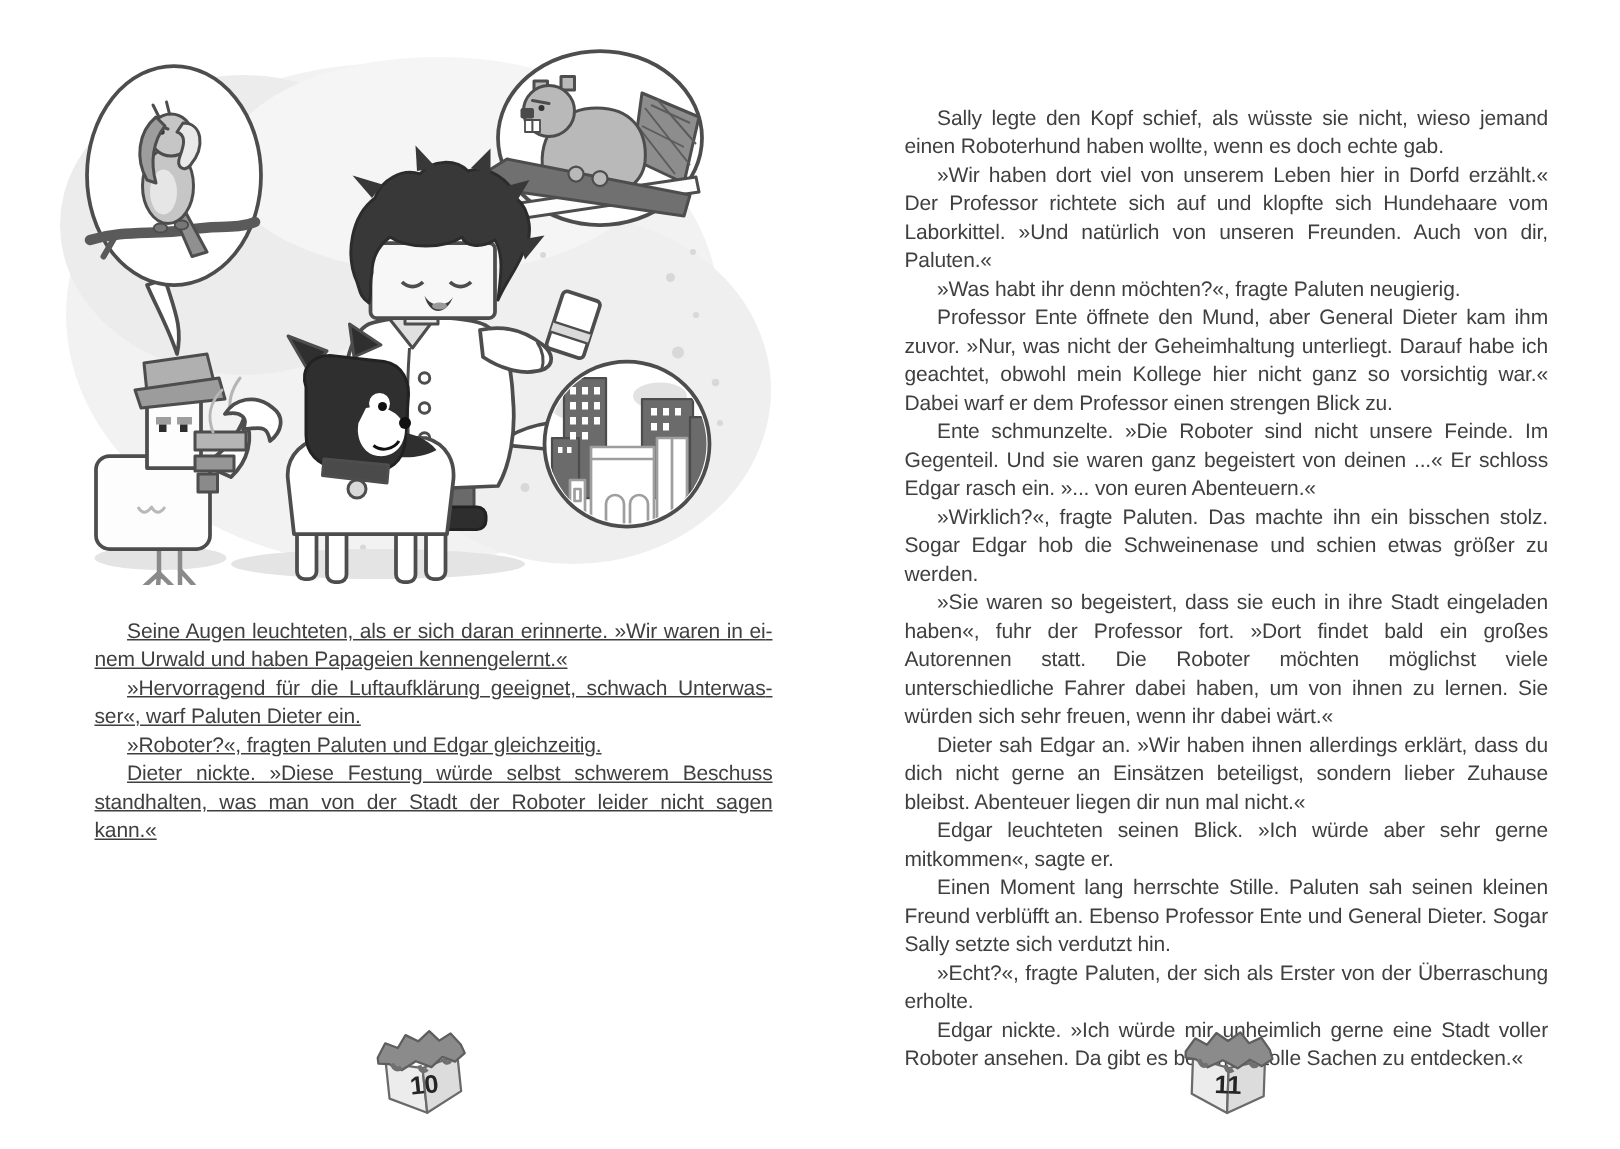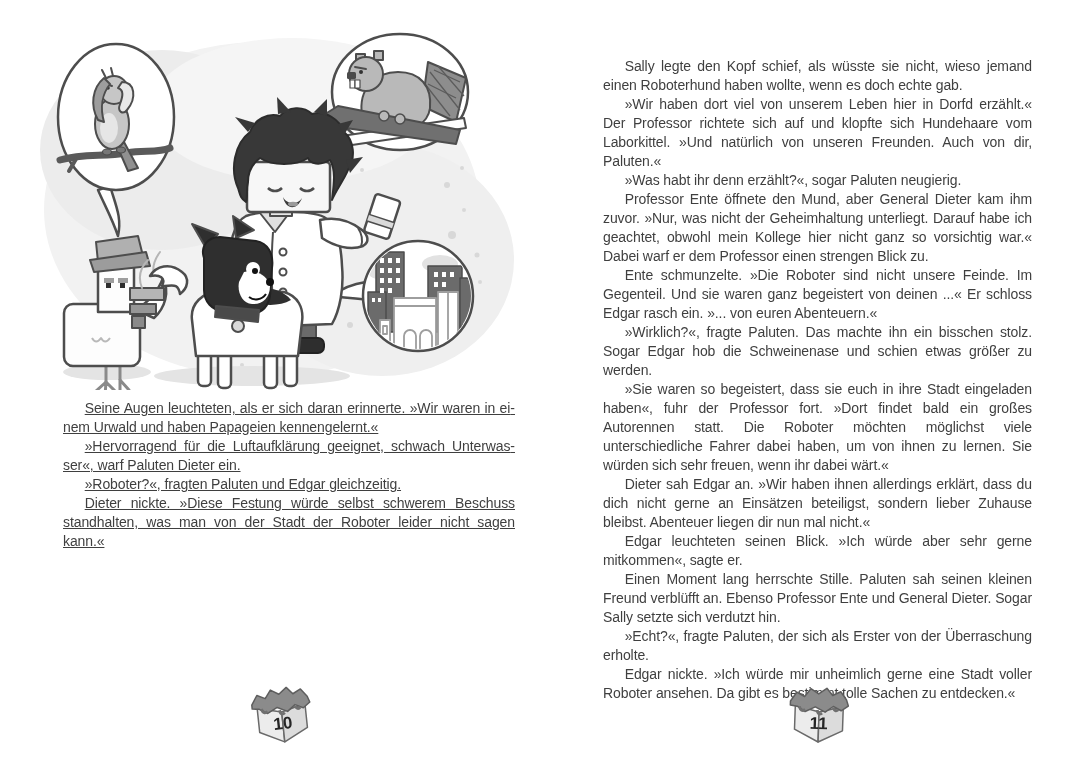--- a/index.html
+++ b/index.html
@@ -3,21 +3,21 @@
 <meta charset="utf-8">
 <style>
   html,body{margin:0;padding:0;}
   body{
     width:1080px;height:766px;background:#ffffff;
     font-family:"Liberation Sans", sans-serif;
     overflow:hidden;
   }
   .spread{position:relative;width:1080px;height:766px;background:#ffffff;}
   .illustration{position:absolute;left:32px;top:20px;width:490px;height:370px;}
-  .text-block{position:absolute;color:#3f3f3f;}
+  .text-block{position:absolute;color:#3f3f3f;margin-top:12px;}
   .text-block p{
     margin:0;
     font-size:14px;
     line-height:19px;
     letter-spacing:-0.1px;
     text-align:justify;
     text-indent:1.55em;
     hyphens:manual;
     color:#3f3f3f;
   }
@@ -261,21 +261,21 @@
         </g>
         <text class="badge-num" x="34" y="45" text-anchor="middle" font-size="17" fill="#252525">10</text>
       </svg>
     </div>
   </section>
 
   <section>
     <div class="text-block text-right">
       <p>Sally legte den Kopf schief, als wüsste sie nicht, wieso jemand einen Roboterhund haben wollte, wenn es doch echte gab.</p>
       <p>»Wir haben dort viel von unserem Leben hier in Dorfd erzählt.« Der Professor richtete sich auf und klopfte sich Hundehaare vom Laborkittel. »Und natürlich von unseren Freunden. Auch von dir, Paluten.«</p>
-      <p>»Was habt ihr denn erzählt?«, sogar Paluten neugierig.</p>
+      <p>»Was habt ihr denn möchten?«, fragte Paluten neugierig.</p>
       <p>Professor Ente öffnete den Mund, aber General Dieter kam ihm zuvor. »Nur, was nicht der Geheimhaltung unterliegt. Darauf habe ich geachtet, obwohl mein Kollege hier nicht ganz so vorsichtig war.« Dabei warf er dem Professor einen strengen Blick zu.</p>
       <p>Ente schmunzelte. »Die Roboter sind nicht unsere Feinde. Im Gegen­teil. Und sie waren ganz begeistert von deinen ...« Er schloss Edgar rasch ein. »... von euren Abenteuern.«</p>
       <p>»Wirklich?«, fragte Paluten. Das machte ihn ein bisschen stolz. Sogar Edgar hob die Schweinenase und schien etwas größer zu werden.</p>
       <p>»Sie waren so begeistert, dass sie euch in ihre Stadt eingeladen ha­ben«, fuhr der Professor fort. »Dort findet bald ein großes Autorennen statt. Die Roboter möchten möglichst viele unterschiedliche Fahrer dabei haben, um von ihnen zu lernen. Sie würden sich sehr freuen, wenn ihr dabei wärt.«</p>
       <p>Dieter sah Edgar an. »Wir haben ihnen allerdings erklärt, dass du dich nicht gerne an Einsätzen beteiligst, sondern lieber Zuhause bleibst. Abenteuer liegen dir nun mal nicht.«</p>
       <p>Edgar leuchteten seinen Blick. »Ich würde aber sehr gerne mitkom­men«, sagte er.</p>
       <p>Einen Moment lang herrschte Stille. Paluten sah seinen kleinen Freund verblüfft an. Ebenso Professor Ente und General Dieter. Sogar Sally setzte sich verdutzt hin.</p>
       <p>»Echt?«, fragte Paluten, der sich als Erster von der Überraschung er­holte.</p>
       <p>Edgar nickte. »Ich würde mir unheimlich gerne eine Stadt voller Robo­ter ansehen. Da gibt es bestimmt tolle Sachen zu entdecken.«</p>
     </div>

